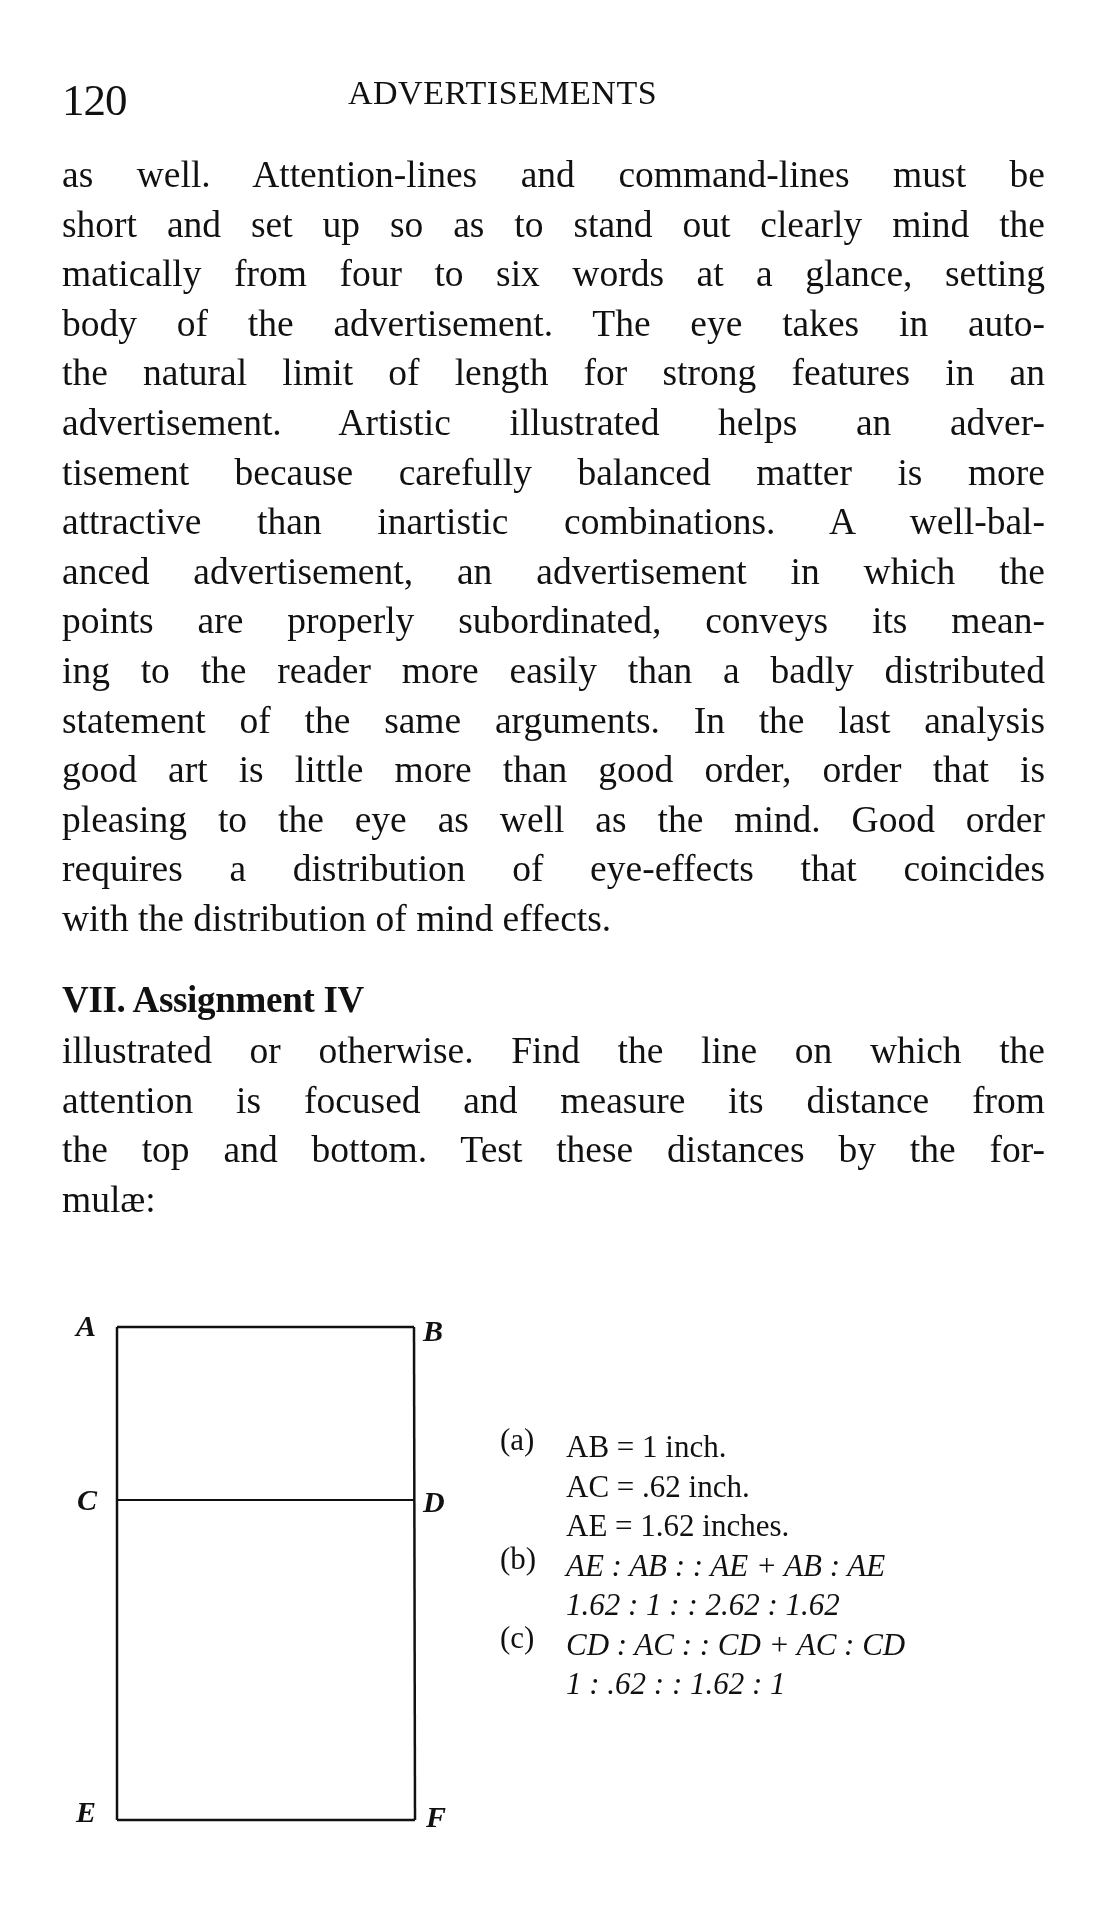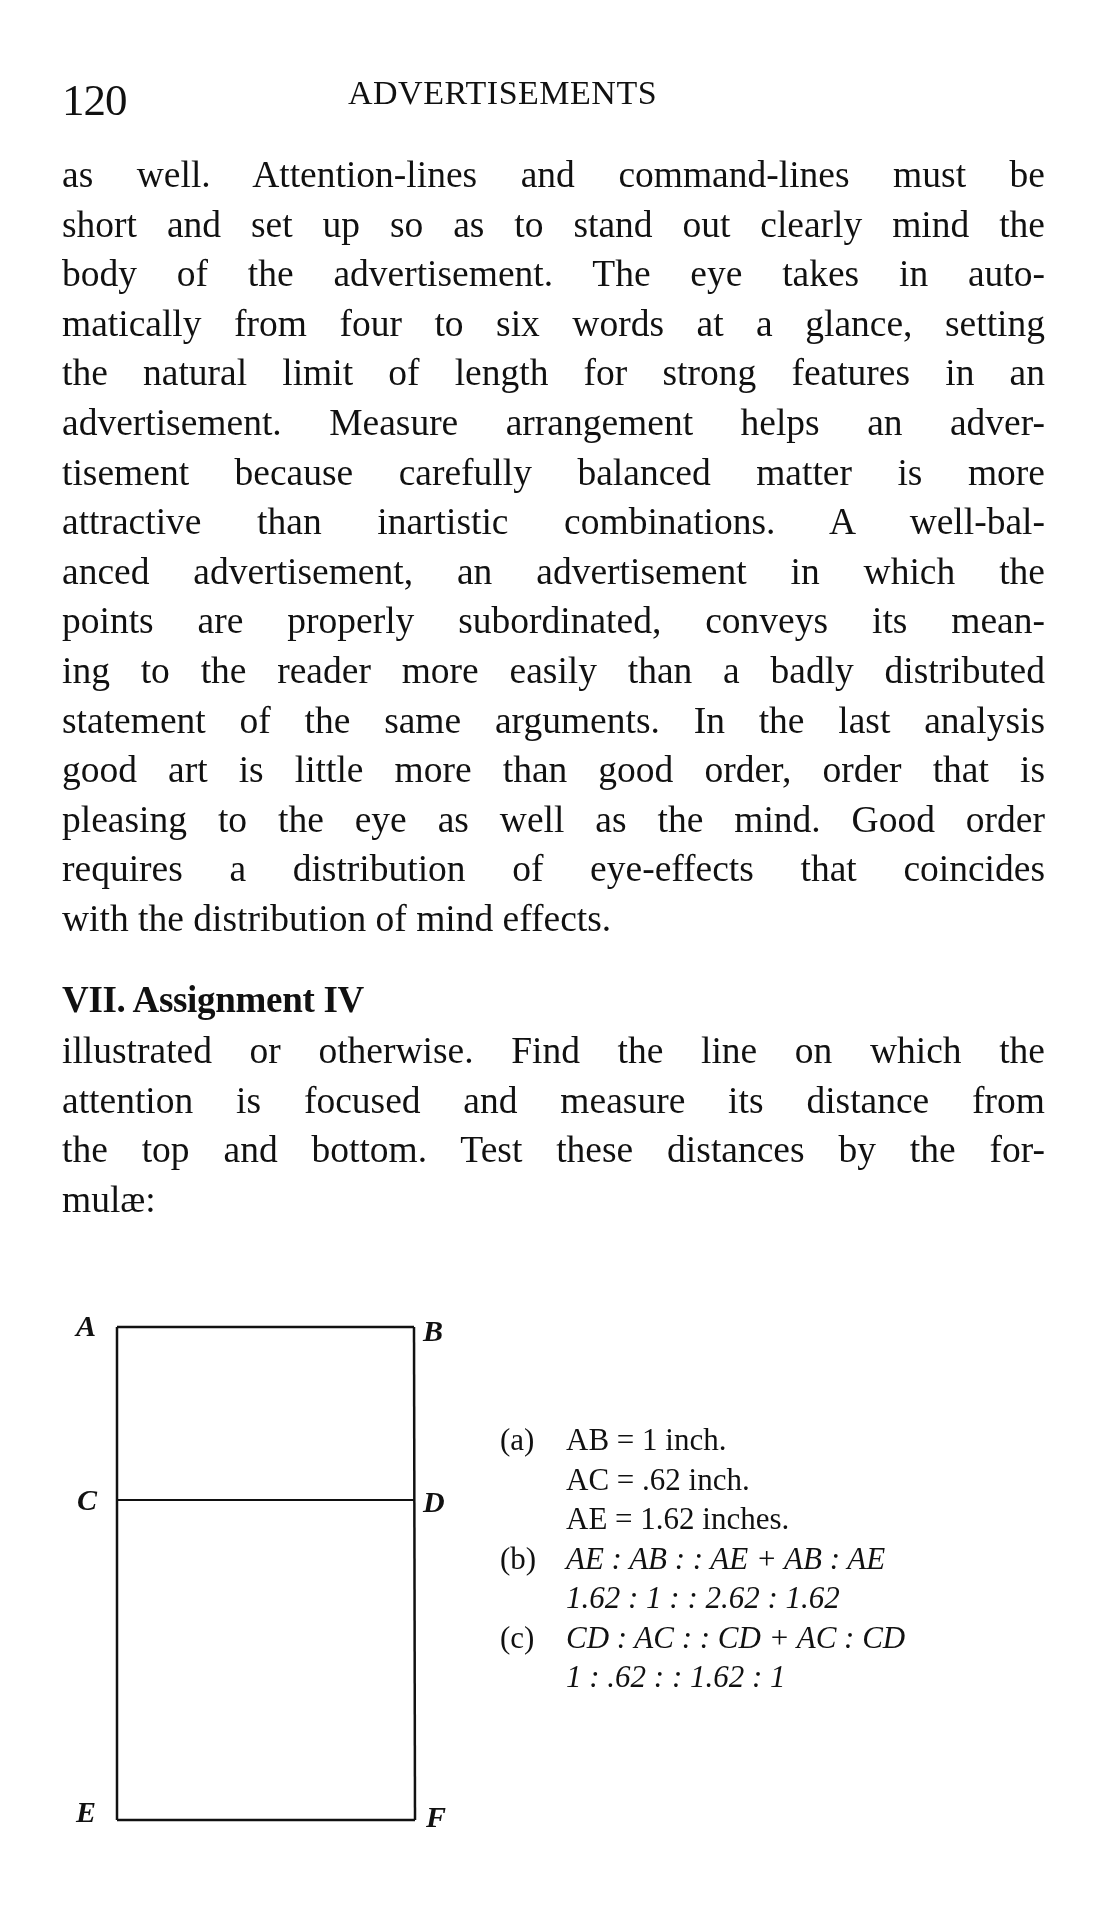--- a/index.html
+++ b/index.html
@@ -11,38 +11,38 @@
   .line { display: block; white-space: nowrap; text-align: justify; text-align-last: justify; height: 49.6px; }
   .line.last { text-align-last: left; }
   .line.indent { padding-left: 48px; }
   .section-heading { position: absolute; left: 62px; top: 978px; font-size: 37px; font-weight: bold; font-family: "Liberation Serif", serif; letter-spacing: -0.3px; }
   .assign-text { position: absolute; left: 62px; top: 1026px; width: 983px; font-size: 37.5px; line-height: 49.6px; }
   .diagram { position: absolute; left: 80px; top: 1305px; width: 380px; height: 540px; }
   .pt { position: absolute; font-style: italic; font-weight: bold; font-size: 30px; }
   .formulas { position: absolute; left: 500px; top: 1420px; font-size: 31px; line-height: 39.5px; }
   .frow { display: block; white-space: nowrap; position: relative; height: 39.5px; }
   .flabel { position: absolute; left: 0; width: 58px; }
-  .fexpr { position: absolute; left: 66px; }
+  .fexpr { position: absolute; left: 66px; margin-top: 7px; }
   .it { font-style: italic; text-align: center; }
 </style>
 </head>
 <body>
 
 <div class="running-head">
   <span class="page-number">120</span>
   <span class="header-title">ADVERTISEMENTS</span>
 </div>
 
 <div class="body-text">
   <span class="line">as well. Attention-lines and command-lines must be</span>
   <span class="line">short and set up so as to stand out clearly mind the</span>
+  <span class="line">matically from four to six words at a glance, setting</span>
   <span class="line">body of the advertisement. The eye takes in auto-</span>
-  <span class="line">matically from four to six words at a glance, setting</span>
   <span class="line">the natural limit of length for strong features in an</span>
-  <span class="line">advertisement. Measure arrangement helps an adver-</span>
+  <span class="line">advertisement. Artistic illustrated helps an adver-</span>
   <span class="line">tisement because carefully balanced matter is more</span>
   <span class="line">attractive than inartistic combinations. A well-bal-</span>
   <span class="line">anced advertisement, an advertisement in which the</span>
   <span class="line">points are properly subordinated, conveys its mean-</span>
   <span class="line">ing to the reader more easily than a badly distributed</span>
   <span class="line">statement of the same arguments. In the last analysis</span>
   <span class="line">good art is little more than good order, order that is</span>
   <span class="line">pleasing to the eye as well as the mind. Good order</span>
   <span class="line">requires a distribution of eye-effects that coincides</span>
   <span class="line last">with the distribution of mind effects.</span>

